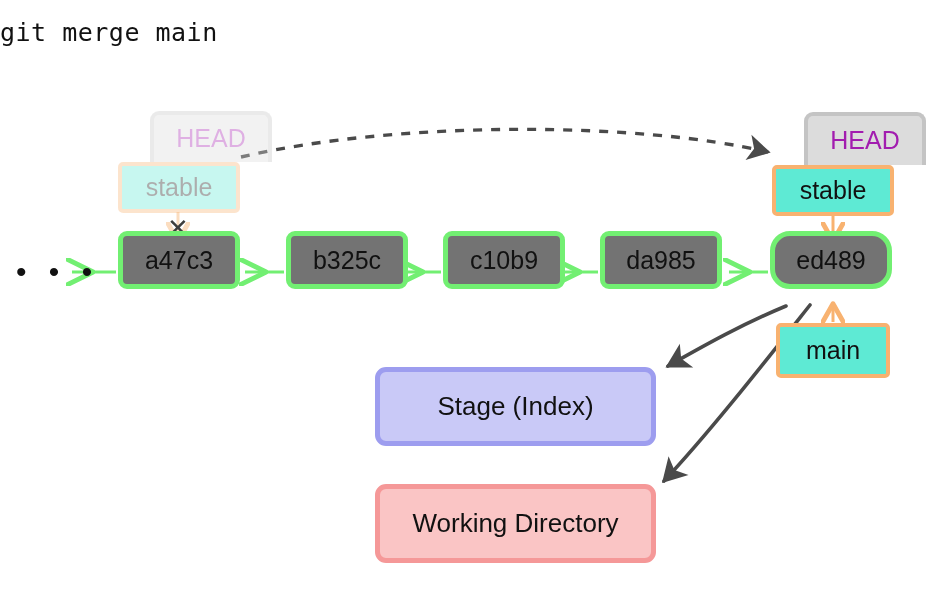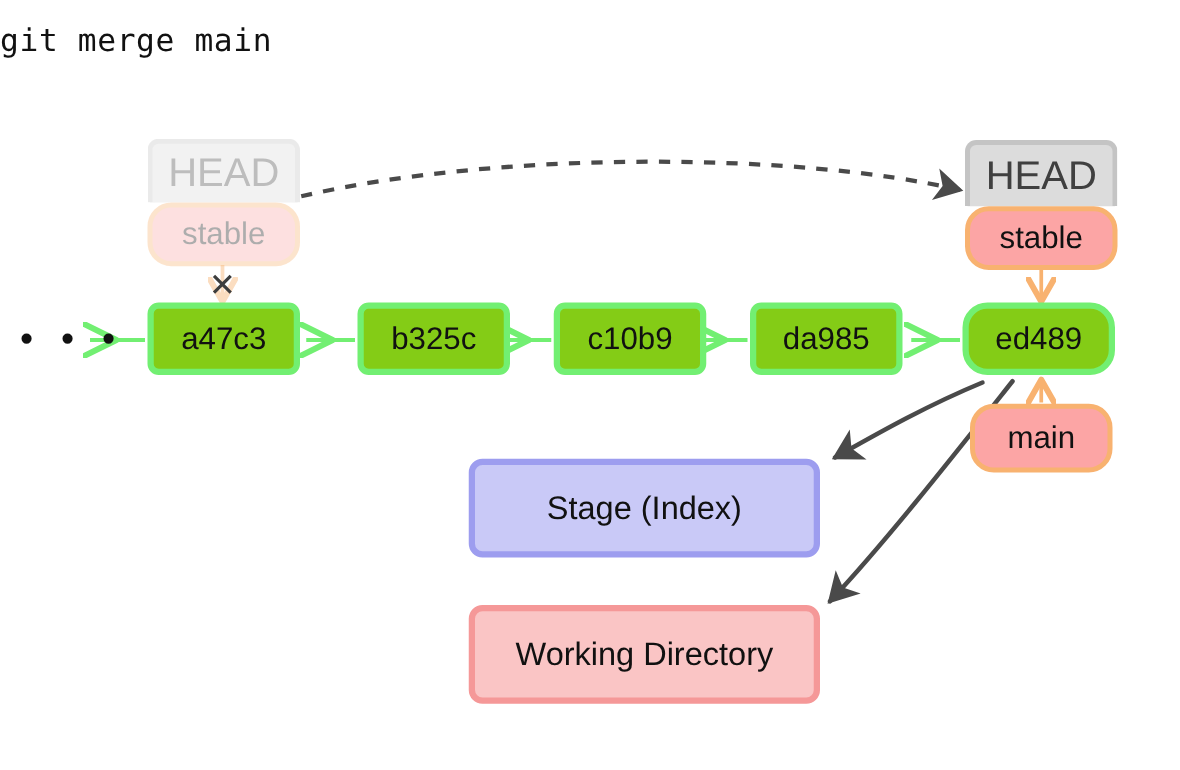--- a/index.html
+++ b/index.html
@@ -43,48 +43,49 @@
     justify-content: center;
     border-style: solid;
     text-align: center;
     white-space: nowrap;
   }
 
   
   .commit {
     width: 122px;
     height: 58px;
-    top: 242px;
+    top: 231px;
     border-width: 5px;
     border-radius: 9px;
     border-color: #72ef72;
-    background: #84cc16;
+    background: #737373;
     font-size: 25px;
     color: #111111;
   }
 
   
   .ref {
     border-width: 4px;
-    border-radius: 19px;
+    border-radius: 5px;
     border-color: #f8b270;
-    background: #fca5a5;
+    background: #5eead4;
     font-size: 25px;
     color: #111111;
   }
 
   
   .head-box {
     border-width: 4px;
     border-radius: 9px 9px 0 0;
     border-bottom: none;
     border-color: #c4c4c4;
     background: #dcdcdc;
-    font-size: 32px;
-    color: #404040;
+    font-size: 25px;
+    color: #a21caf;
+    margin-left: 32px;
   }
 
   
   .ghost { opacity: 0.34; }
 
   
   .area {
     width: 281px;
     height: 79px;
     left: 375px;

